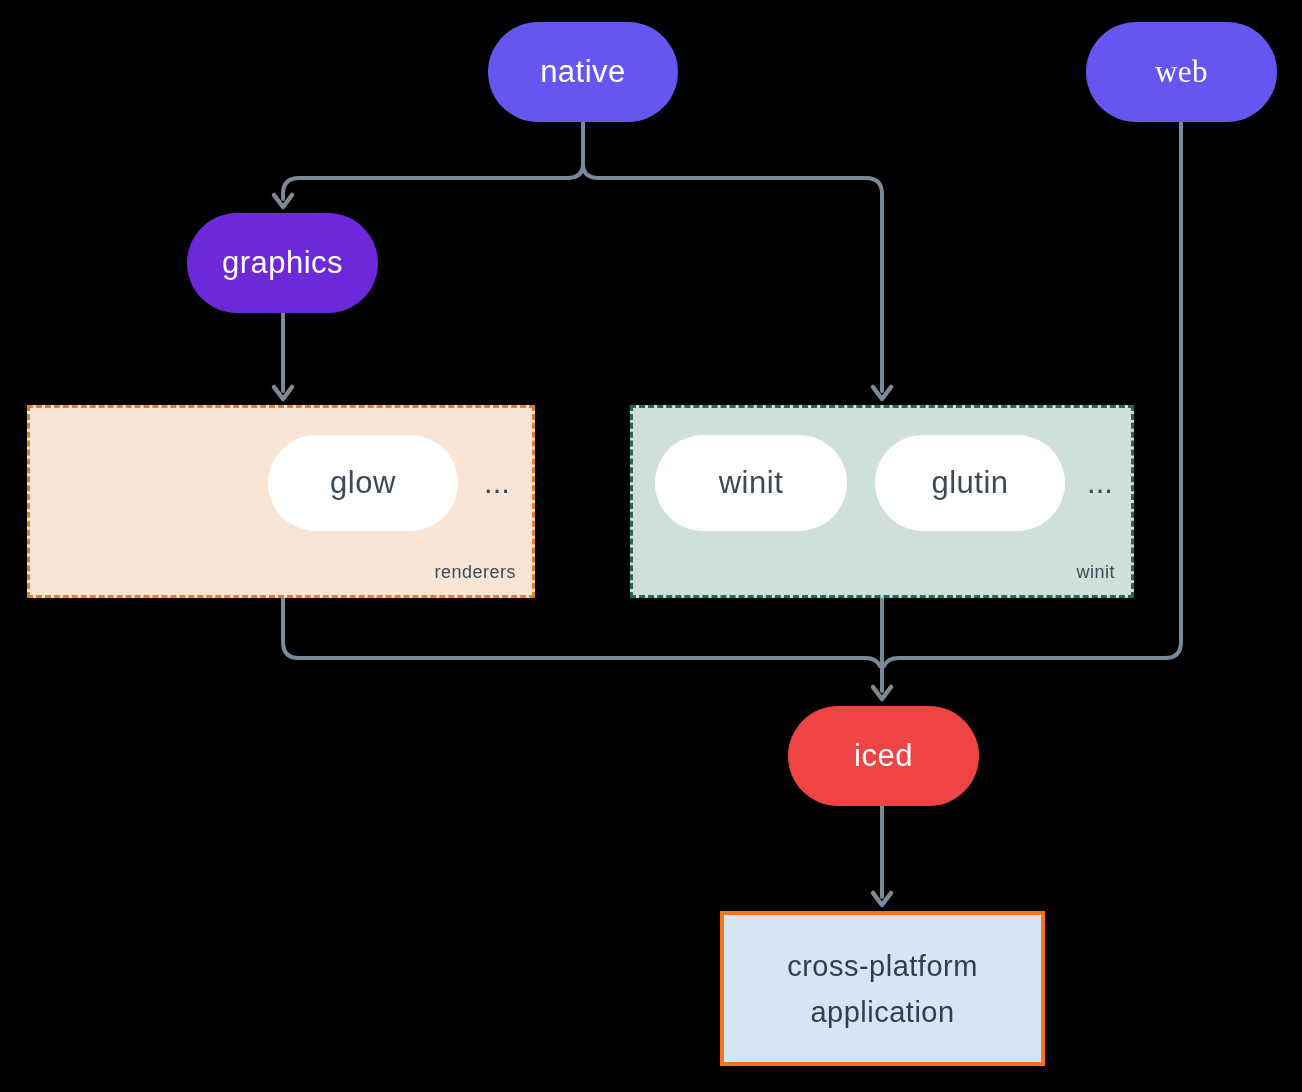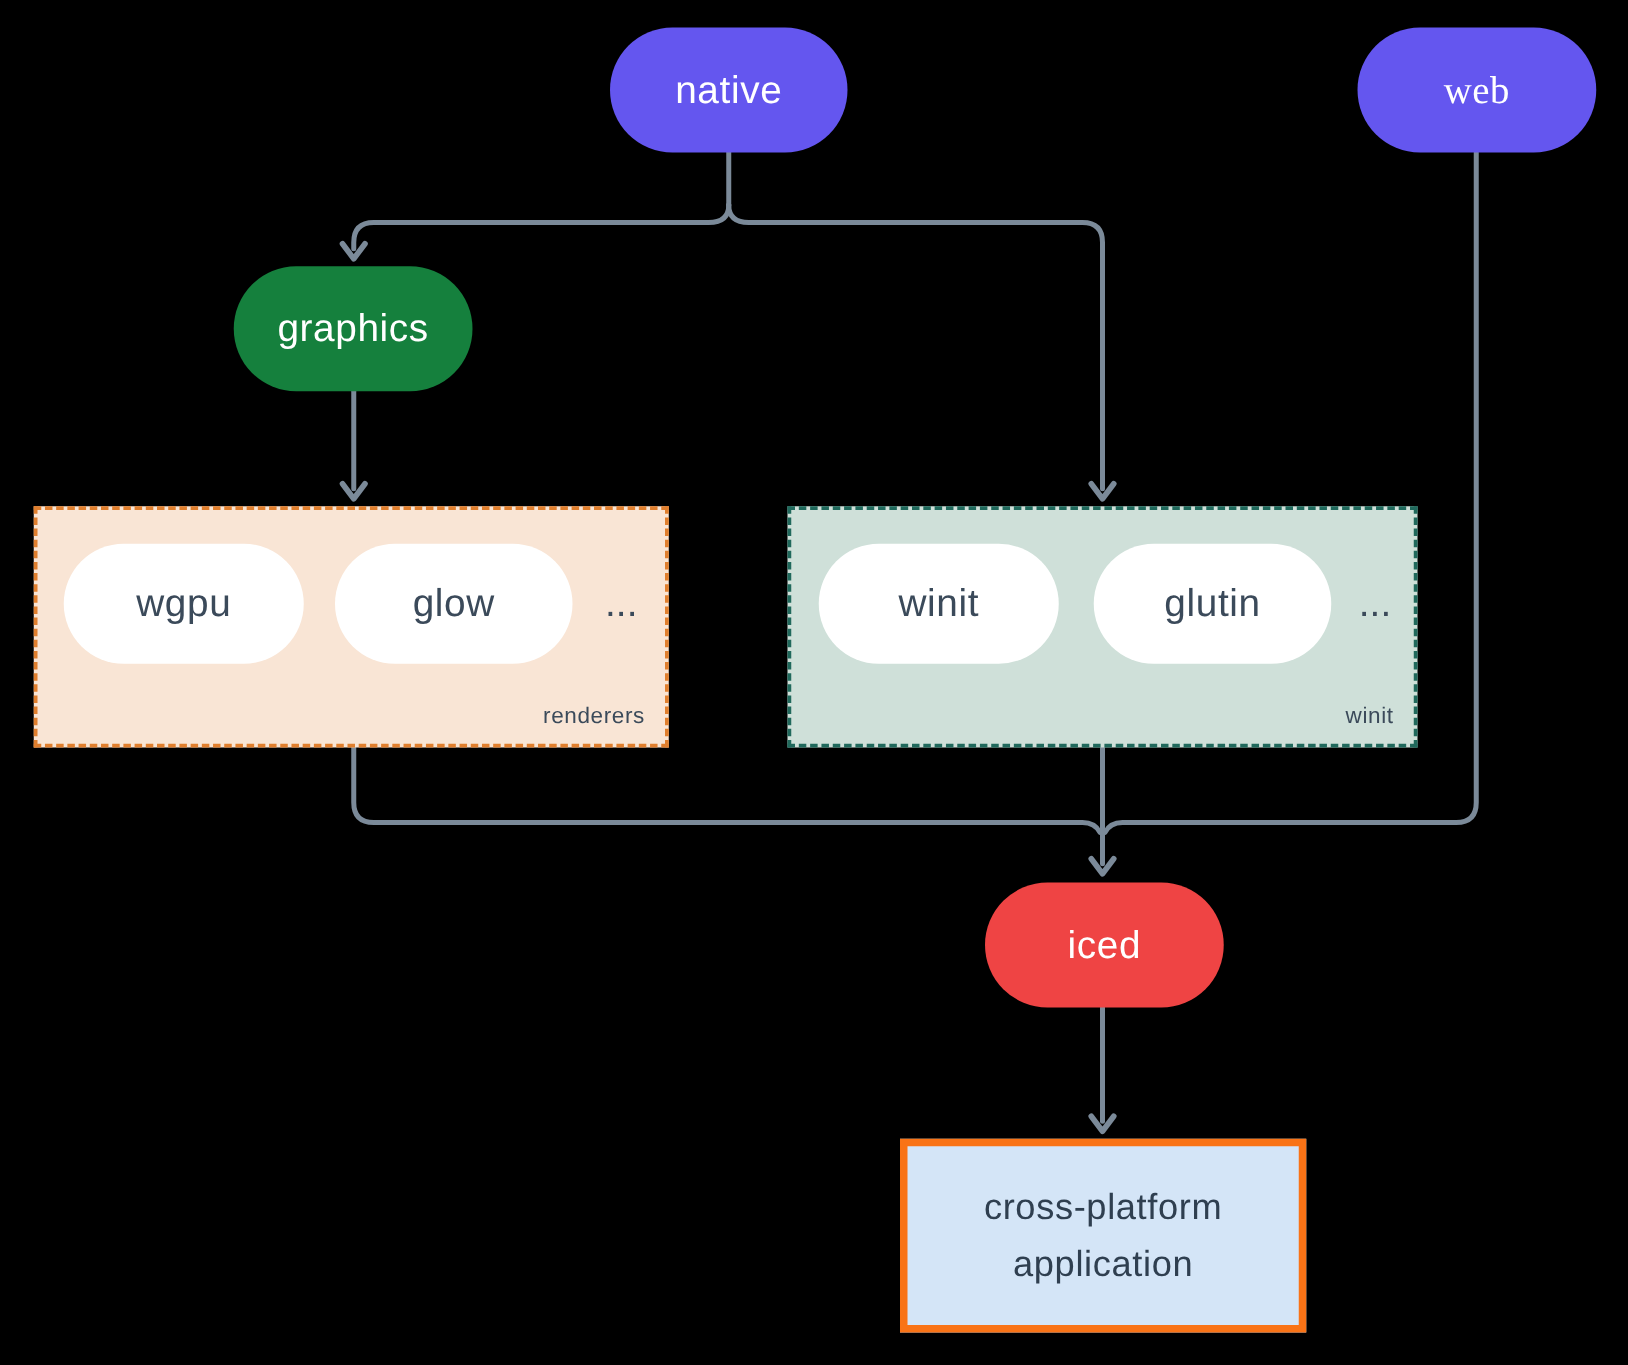--- a/index.html
+++ b/index.html
@@ -25,21 +25,21 @@
     position: absolute;
     display: flex;
     align-items: center;
     justify-content: center;
     border-radius: 999px;
     font-size: 31px;
     letter-spacing: 0.5px;
     color: #ffffff;
   }
   .pill.purple { background: #6456ef; }
-  .pill.orange { background: #15803d; }
+  .pill.orange { background: #6d28d9; }
   .pill.blue   { background: #ef4444; }
 
   .group {
     position: absolute;
     box-sizing: border-box;
     border: 3px dashed;
   }
   .group.renderers {
     background: #f9e5d5;
     border-color: #e07f2e;
@@ -81,21 +81,21 @@
     color: #3b4a5a;
   }
   .app-box {
     position: absolute;
     left: 720px;
     top: 911px;
     width: 325px;
     height: 155px;
     box-sizing: border-box;
     background: #d4e5f7;
-    border: 6px solid #f97316;
+    border: 4px solid #f97316;
     display: flex;
     flex-direction: column;
     justify-content: center;
     color: #2f3f50;
     font-size: 29px;
     line-height: 46px;
     letter-spacing: 0.5px;
     text-align: center;
   }
 </style>
@@ -129,21 +129,20 @@
     </g>
   </svg>
 
   <div class="pill purple" style="left:488px; top:22px; width:190px; height:100px;">native</div>
 
   <div class="pill purple" style="left:1086px; top:22px; width:191px; height:100px;font-family:Liberation Serif, serif;">web</div>
 
   <div class="pill orange" style="left:187px; top:213px; width:191px; height:100px;">graphics</div>
 
   <div class="group renderers" style="left:27px; top:405px; width:508px; height:193px;">
-    <div class="inner-pill" style="left:21px; width:192px;">wgpu</div>
     <div class="inner-pill" style="left:238px; width:190px;">glow</div>
     <div class="ellipsis" style="left:441px;">...</div>
     <div class="group-label">renderers</div>
   </div>
 
   <div class="group shells" style="left:630px; top:405px; width:504px; height:193px;">
     <div class="inner-pill" style="left:242px; width:190px;">glutin</div>
     <div class="inner-pill" style="left:22px; width:192px;">winit</div>
     <div class="ellipsis" style="left:441px;">...</div>
     <div class="group-label">winit</div>

